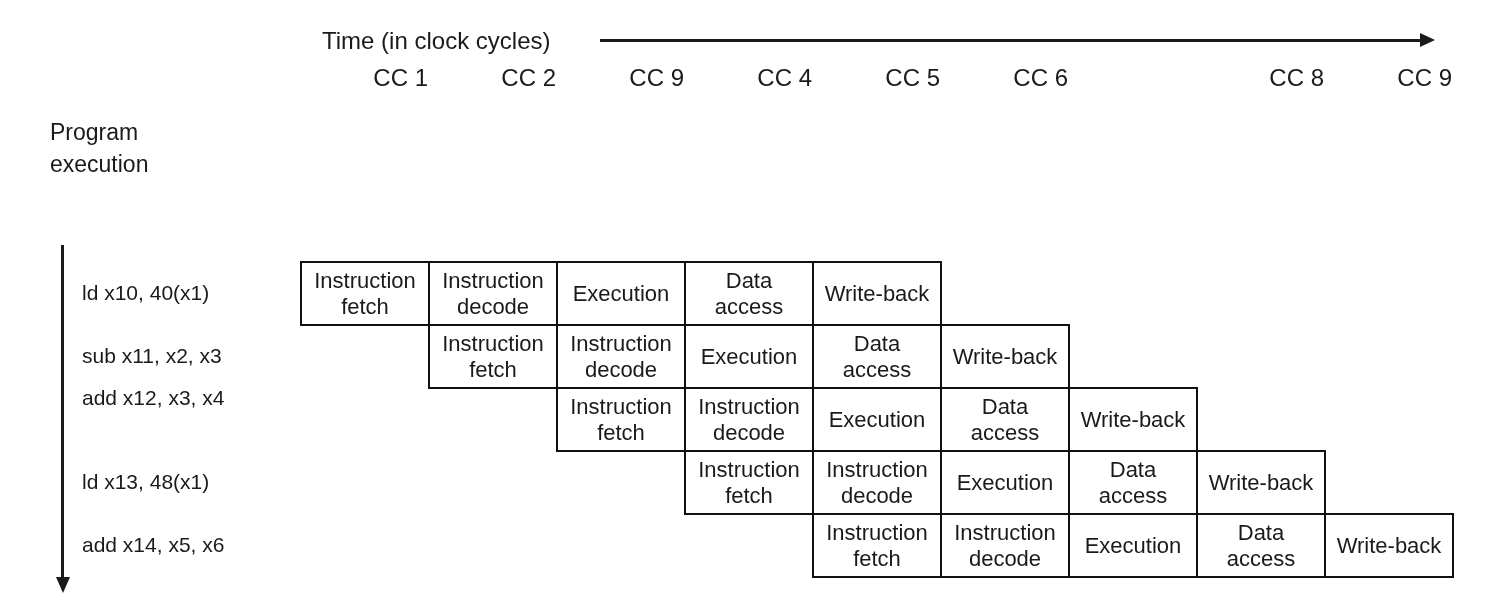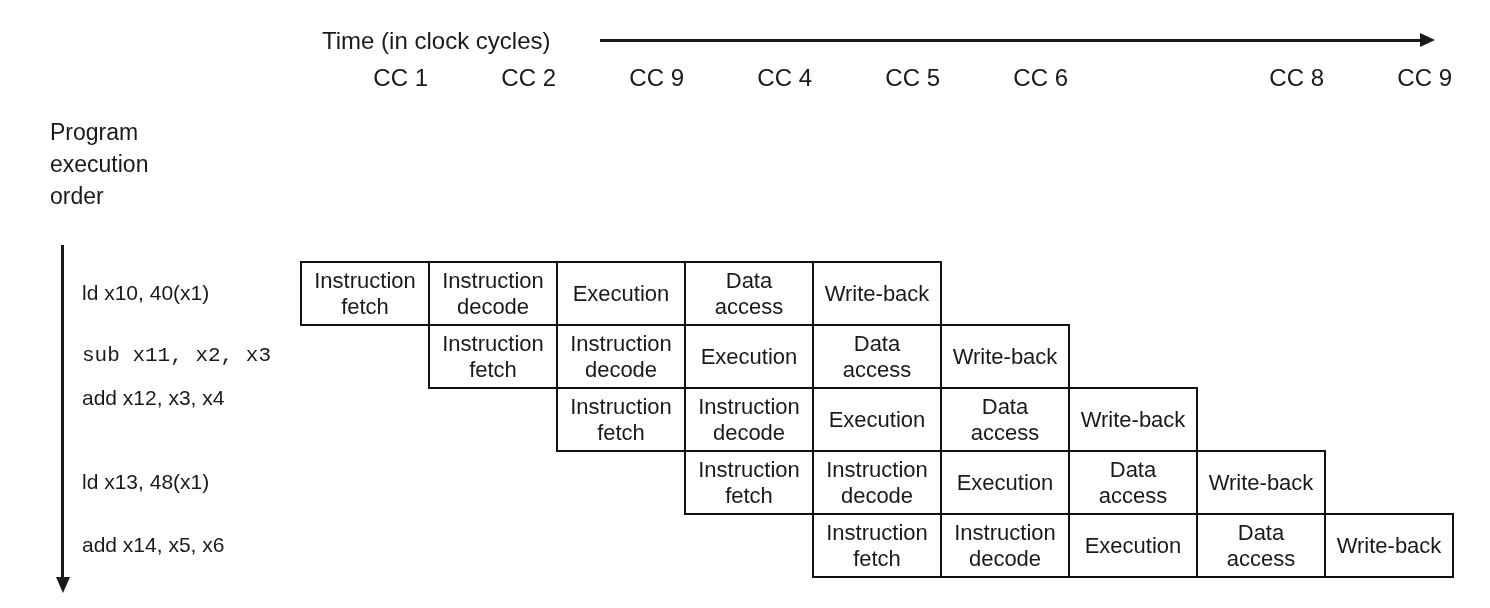--- a/index.html
+++ b/index.html
@@ -128,30 +128,29 @@
       <div class="cc" style="left: 684px;">CC 4</div>
       <div class="cc" style="left: 812px;">CC 5</div>
       <div class="cc" style="left: 940px;">CC 6</div>
       <div class="cc" style="left: 1196px;">CC 8</div>
       <div class="cc" style="left: 1324px;">CC 9</div>
     </div>
 
   <div class="pgm-order">
     <div>Program</div>
     <div>execution</div>
-    <div>order</div>
   </div>
   <div class="order-arrow">
     <div class="shaft"></div>
     <div class="head"></div>
   </div>
 
   <div id="instr-layer">
       <div class="instr" style="top: 279px;">ld x10, 40(x1)</div>
-      <div class="instr" style="top: 342px; font-family: Liberation Mono, monospace;">sub x11, x2, x3</div>
+      <div class="instr" style="top: 342px;">sub x11, x2, x3</div>
       <div class="instr" style="top: 384px;">add x12, x3, x4</div>
       <div class="instr" style="top: 468px;">ld x13, 48(x1)</div>
       <div class="instr" style="top: 531px;">add x14, x5, x6</div>
     </div>
 
   <div id="grid-layer">
       <div class="stage" style="left: 300px; top: 261px; width: 130px; height: 65px;">Instruction
 fetch</div>
       <div class="stage" style="left: 428px; top: 261px; width: 130px; height: 65px;">Instruction
 decode</div>

